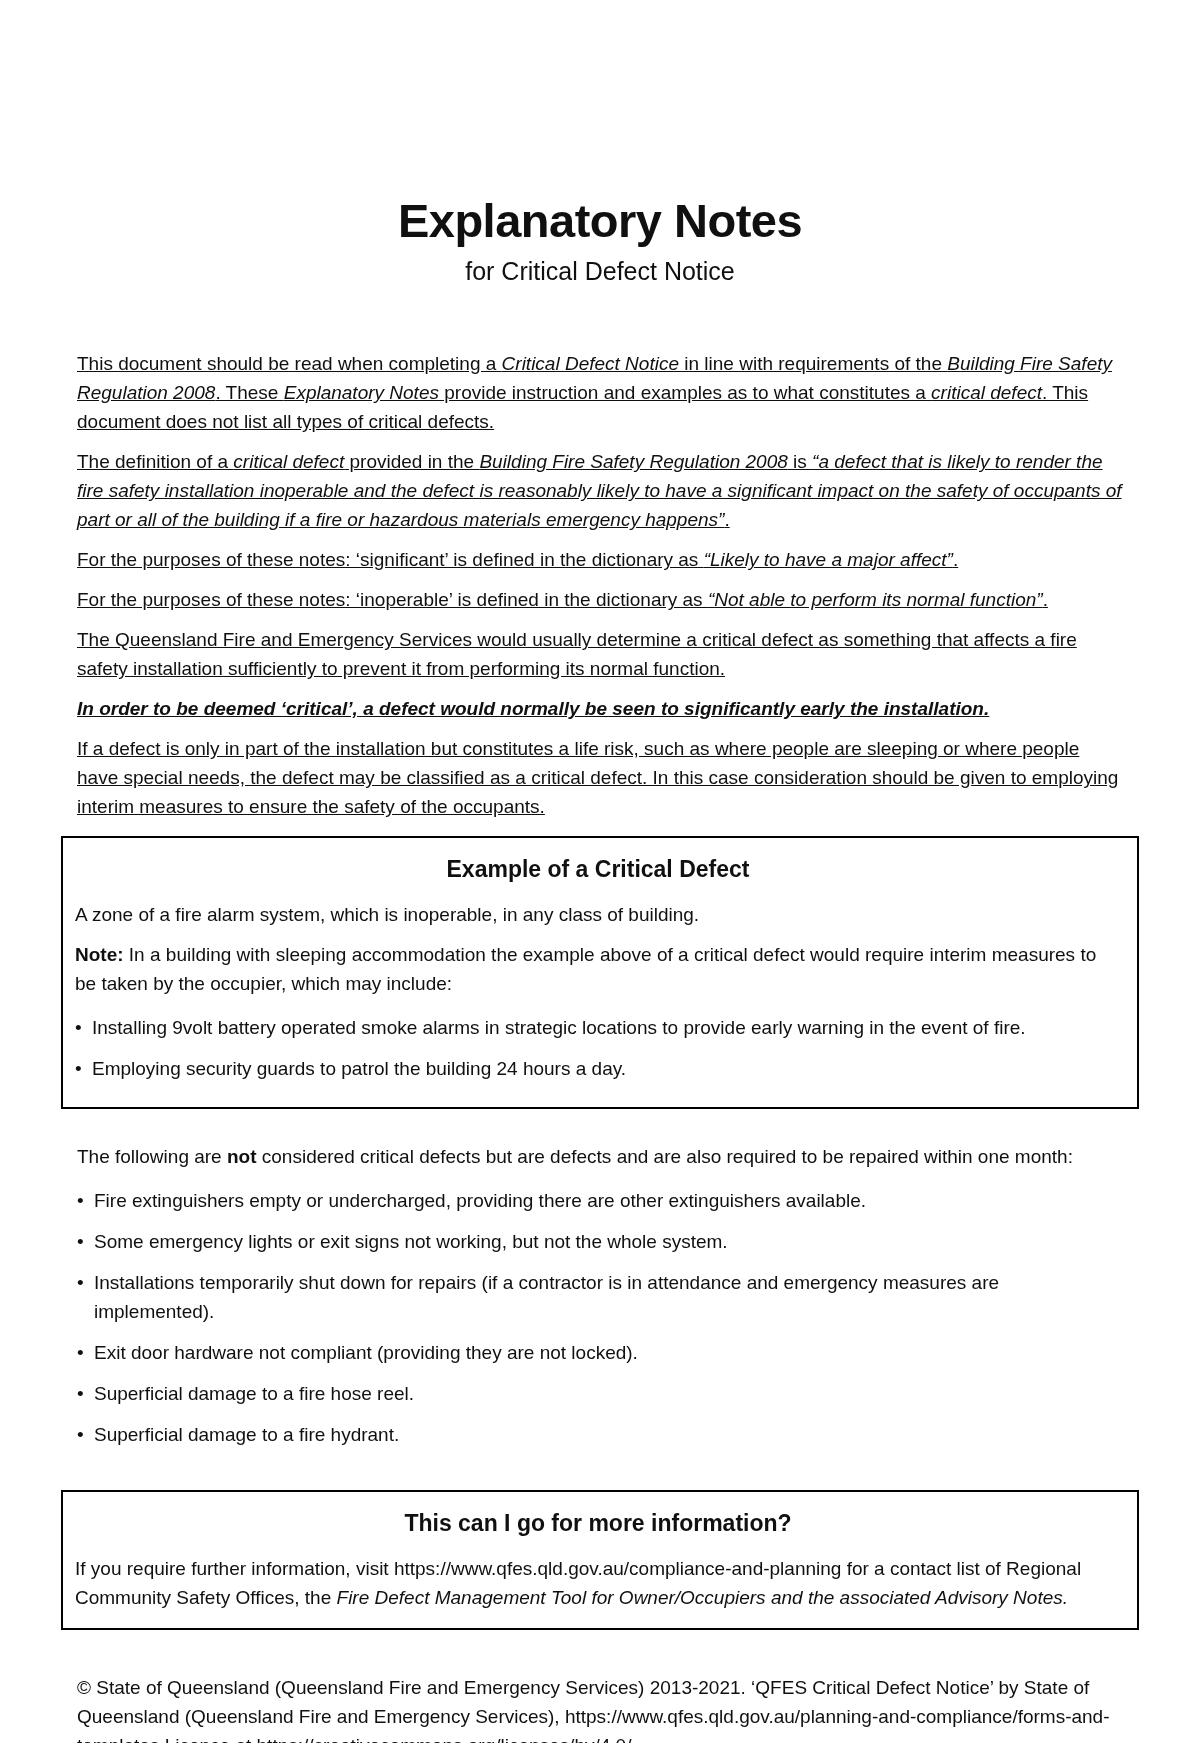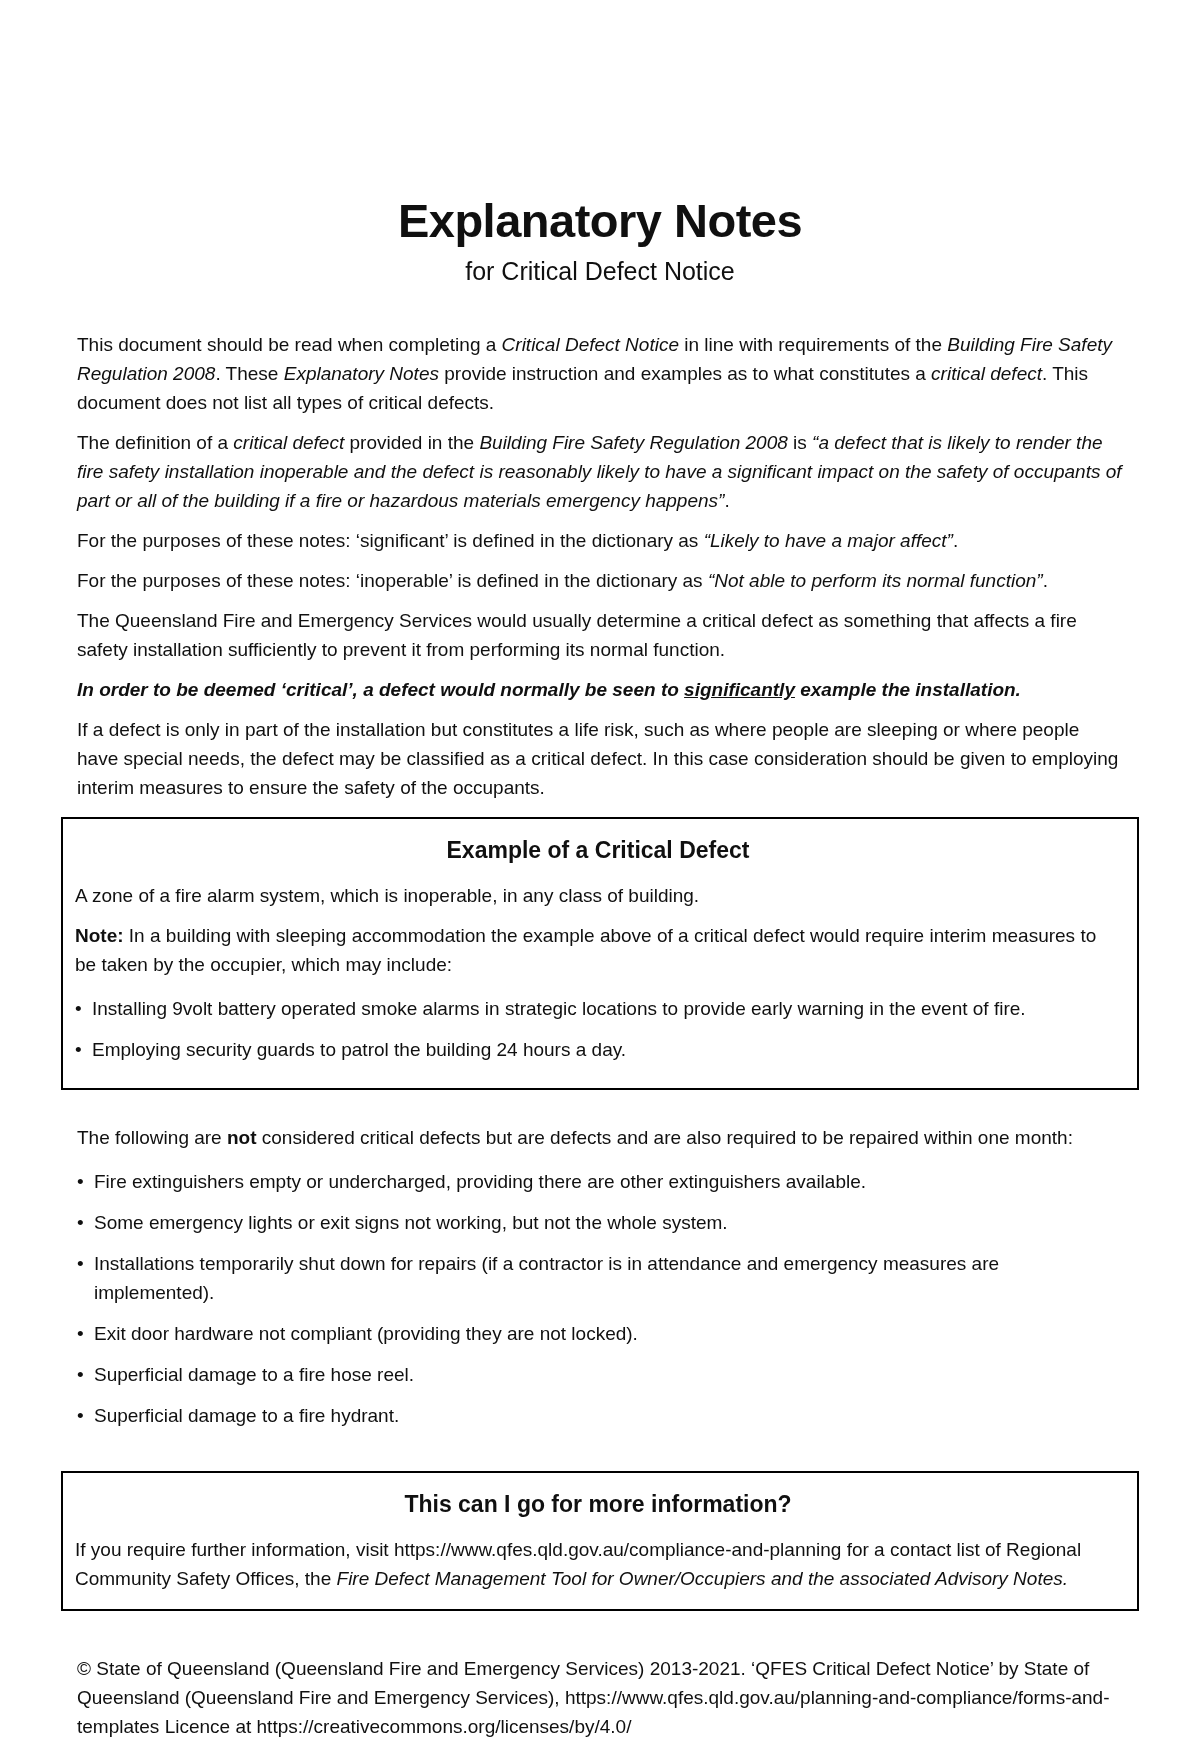--- a/index.html
+++ b/index.html
@@ -28,21 +28,21 @@
     font-weight: bold;
     letter-spacing: -0.5px;
   }
   .doc-subtitle {
     margin-top: 11px;
     text-align: center;
     font-size: 25px;
     line-height: 1.2;
     font-weight: normal;
   }
-  .intro-section { margin-top: 44px; }
+  .intro-section { margin-top: 63px; text-decoration: underline; }
   p.body-p {
     margin: 0 0 11px 0;
     font-size: 19px;
     line-height: 29px;
   }
   .seg-i  { font-style: italic; }
   .seg-b  { font-weight: bold; }
   .seg-bi { font-weight: bold; font-style: italic; }
   .seg-biu{ font-weight: bold; font-style: italic; text-decoration: underline; }
   .callout {
@@ -90,21 +90,21 @@
 
   <h1 class="doc-title">Explanatory Notes</h1>
   <div class="doc-subtitle">for Critical Defect Notice</div>
 
   <div class="intro-section">
     <p class="body-p"><span>This document should be read when completing a </span><span class="seg-i">Critical Defect Notice</span><span> in line with requirements of the </span><span class="seg-i">Building Fire Safety Regulation 2008</span><span>.  These </span><span class="seg-i">Explanatory Notes</span><span> provide instruction and examples as to what constitutes a </span><span class="seg-i">critical defect</span><span>.  This document does not list all types of critical defects.</span></p>
     <p class="body-p"><span>The definition of a </span><span class="seg-i">critical defect</span><span> provided in the </span><span class="seg-i">Building Fire Safety Regulation 2008</span><span> is </span><span class="seg-i">“a defect that is likely to render the fire safety installation inoperable and the defect is reasonably likely to have a significant impact on the safety of occupants of part or all of the building if a fire or hazardous materials emergency happens”</span><span>.</span></p>
     <p class="body-p"><span>For the purposes of these notes: ‘significant’ is defined in the dictionary as </span><span class="seg-i">“Likely to have a major affect”</span><span>.</span></p>
     <p class="body-p"><span>For the purposes of these notes: ‘inoperable’ is defined in the dictionary as </span><span class="seg-i">“Not able to perform its normal function”</span><span>.</span></p>
     <p class="body-p"><span>The Queensland Fire and Emergency Services would usually determine a critical defect as something that affects a fire safety installation sufficiently to prevent it from performing its normal function.</span></p>
-    <p class="body-p"><span class="seg-bi">In order to be deemed ‘critical’, a defect would normally be seen to </span><span class="seg-biu">significantly</span><span class="seg-bi"> example the installation.</span></p>
+    <p class="body-p"><span class="seg-bi">In order to be deemed ‘critical’, a defect would normally be seen to </span><span class="seg-biu">significantly</span><span class="seg-bi"> early the installation.</span></p>
     <p class="body-p"><span>If a defect is only in part of the installation but constitutes a life risk, such as where people are sleeping or where people have special needs, the defect may be classified as a critical defect.  In this case consideration should be given to employing interim measures to ensure the safety of the occupants.</span></p>
   </div>
 
   <div class="callout">
     <h2>Example of a Critical Defect</h2>
     <p class="body-p">A zone of a fire alarm system, which is inoperable, in any class of building.</p>
     <p class="body-p"><span class="seg-b">Note:</span><span>  In a building with sleeping accommodation the example above of a critical defect would require interim measures to be taken by the occupier, which may include:</span></p>
     <ul class="bullets">
         <li>Installing 9volt battery operated smoke alarms in strategic locations to provide early warning in the event of fire.</li>
         <li>Employing security guards to patrol the building 24 hours a day.</li>

